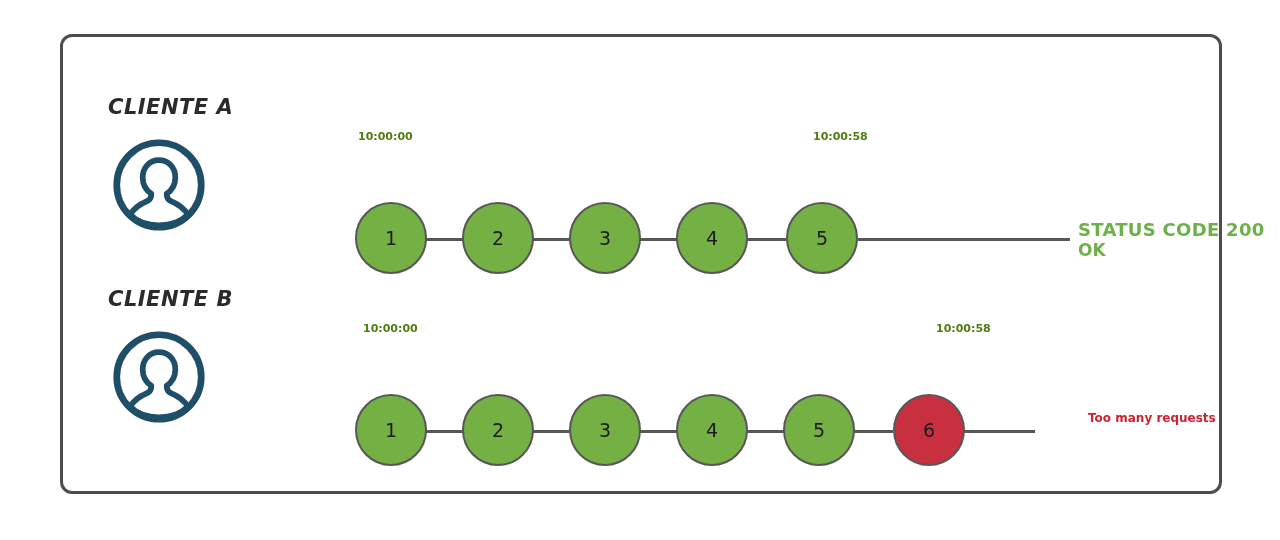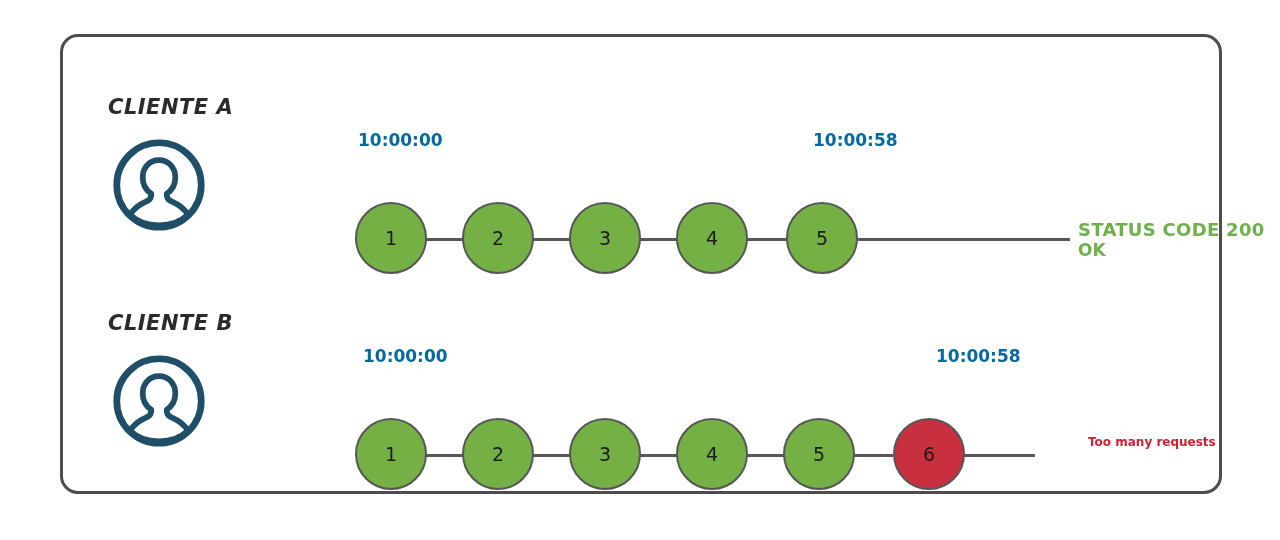--- a/index.html
+++ b/index.html
@@ -16,34 +16,34 @@
   }
 
   
   #diagram-card {
     position: absolute;
     left: 60px;
     top: 34px;
     width: 1162px;
     height: 460px;
     border: 3px solid #4d4d4d;
-    border-radius: 18px;
+    border-radius: 12px;
     box-sizing: border-box;
     background: #ffffff;
   }
 
   
   .client-row {
     position: absolute;
     left: 0;
     width: 100%;
     height: 200px;
   }
   #client-row-a { top: 18px; }
-  #client-row-b { top: 234px; }
+  #client-row-b { top: 210px; }
 
   
   .client-label {
     position: absolute;
     left: 45px;
     top: 40px;
     font-family: "DejaVu Sans", sans-serif;
     font-size: 21px;
     font-style: italic;
     font-weight: 600;
@@ -66,23 +66,23 @@
     position: absolute;
     left: 235px;
     top: 75px;
     height: 110px;
   }
 
   .timestamp {
     position: absolute;
     top: 0;
     font-family: "DejaVu Sans", sans-serif;
-    font-size: 17px;
+    font-size: 11px;
     font-weight: bold;
-    color: #0369a1;
+    color: #4d7c0f;
     white-space: nowrap;
   }
 
   
   .node {
     position: absolute;
     width: 72px;
     height: 72px;
     border-radius: 50%;
     border: 2.5px solid #575757;

